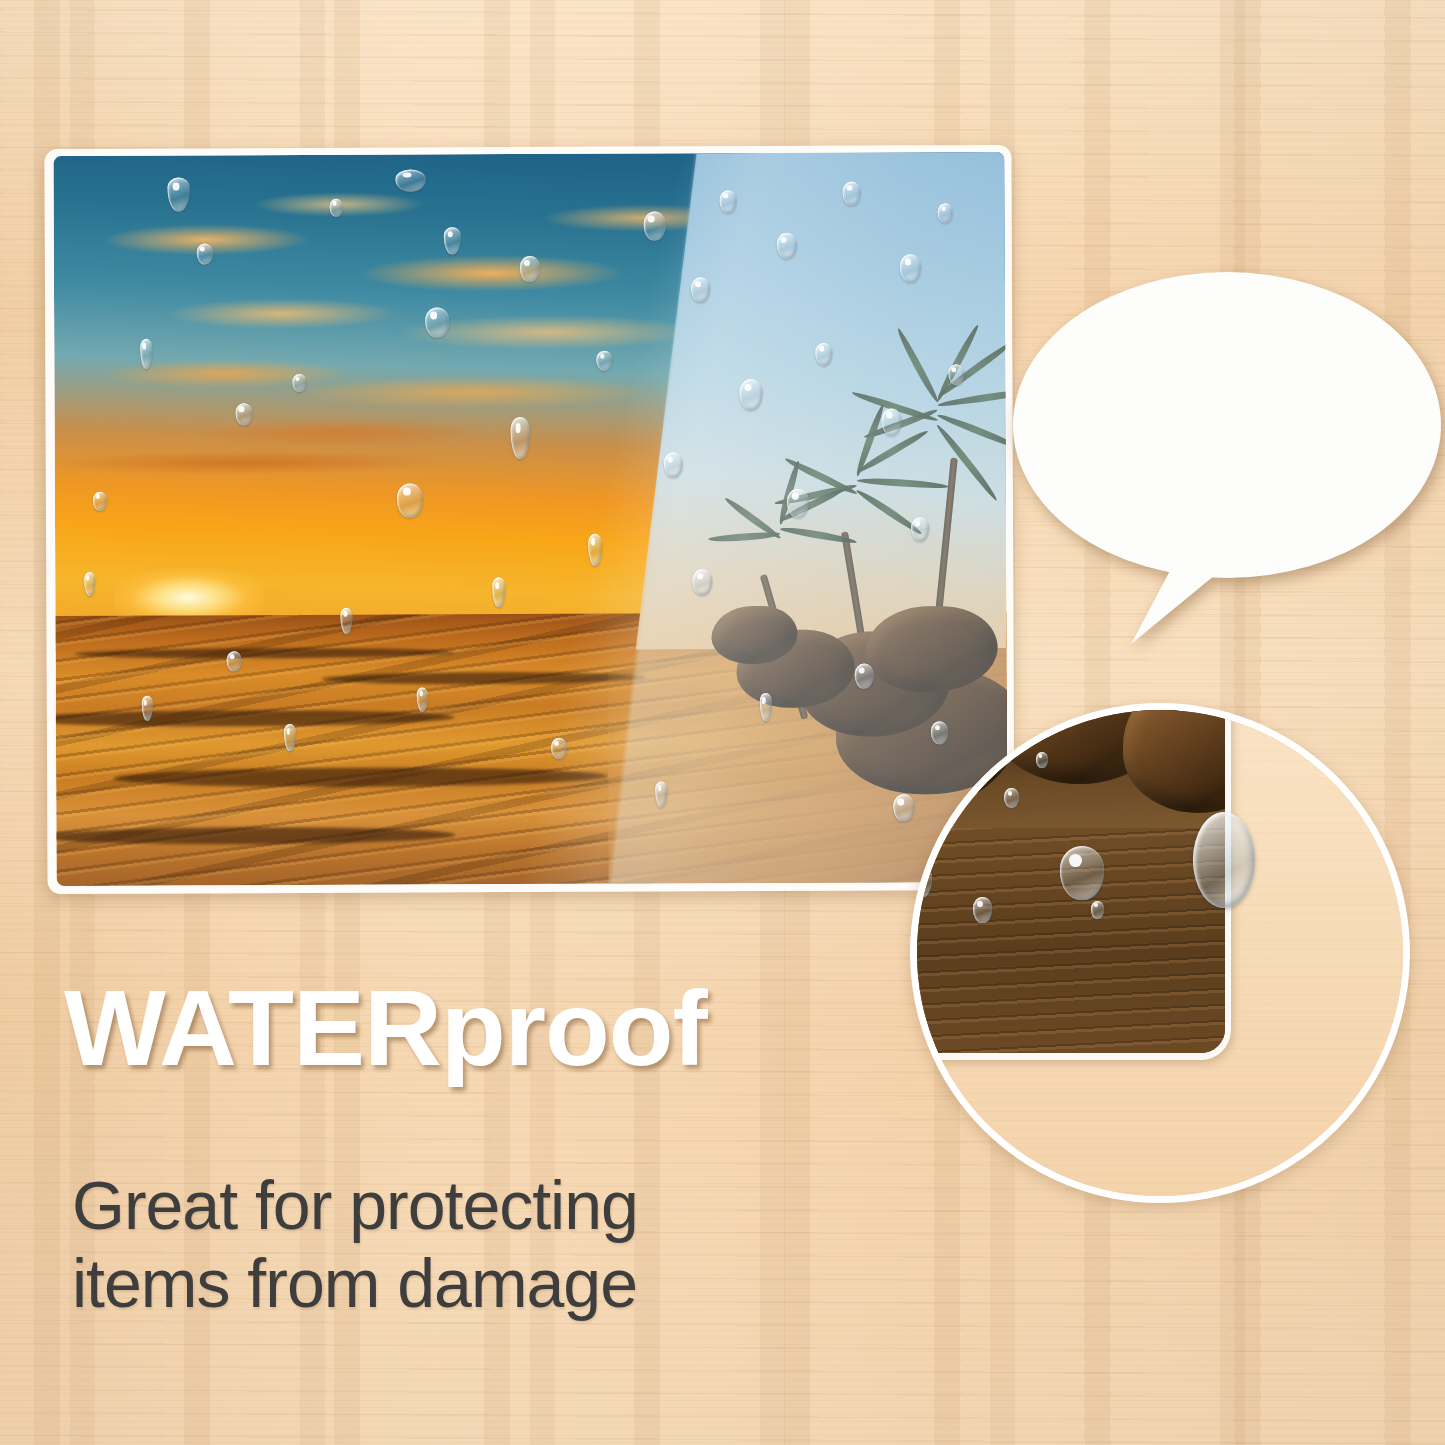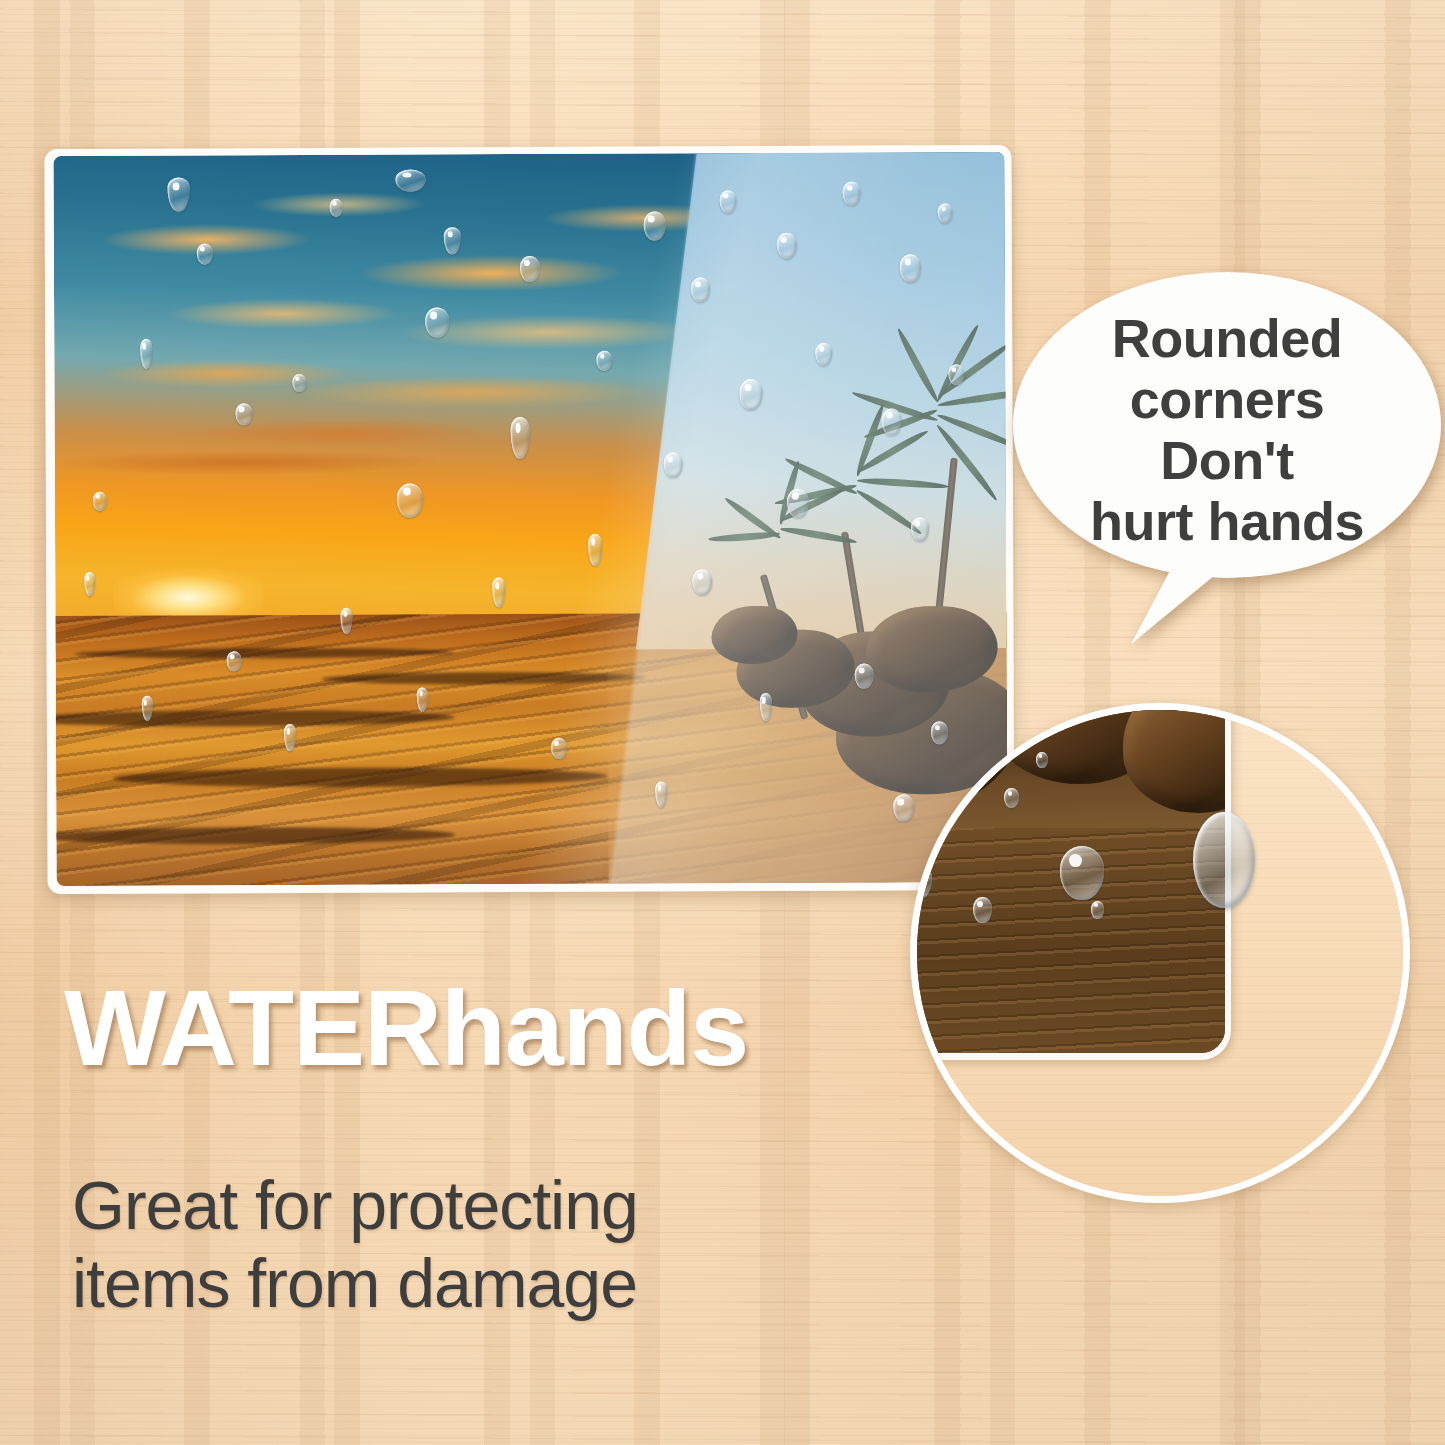--- a/index.html
+++ b/index.html
@@ -491,24 +491,20 @@
       <div class="drop tear" style="left:3%;  top:57%; width:11px; height:24px;"></div>
       <div class="drop" style="left:15%; top:12%; width:16px; height:21px;"></div>
       <div class="drop" style="left:29%; top:6%;  width:13px; height:18px;"></div>
 
     </div>
   </div>
 
   <div id="speech-bubble">
     <div class="bubble-body"></div>
     <div class="bubble-tail"></div>
-    <div id="bubble-text">Rounded
-corners
-Don't
-hurt hands</div>
   </div>
 
   <div id="magnifier">
     <div class="mag-wood"></div>
     <div class="mag-print">
       <div class="mag-inner">
         <div class="mag-rock" style="left:-8%;  top:-12%; width:56%; height:46%;"></div>
         <div class="mag-rock" style="left:40%;  top:-16%; width:48%; height:42%;"></div>
         <div class="mag-rock" style="left:74%;  top:-4%;  width:40%; height:38%;"></div>
         <div class="mag-sand"></div>
@@ -519,19 +515,19 @@
         <div class="drop" style="left:16%; top:62%; width:16px; height:21px;"></div>
         <div class="drop" style="left:44%; top:27%; width:15px; height:20px;"></div>
         <div class="drop" style="left:66%; top:58%; width:13px; height:18px;"></div>
         <div class="drop" style="left:52%; top:17%; width:12px; height:16px;"></div>
       </div>
       <div class="mag-edge-drop"></div>
     </div>
   </div>
 
   <div id="headline">
-    <span class="upper">WATER</span><span class="lower">hands</span>
+    <span class="upper">WATER</span><span class="lower">proof</span>
   </div>
 
   <div id="subhead">Great for protecting
 items from damage</div>
 
 </div>
 
 </body></html>

